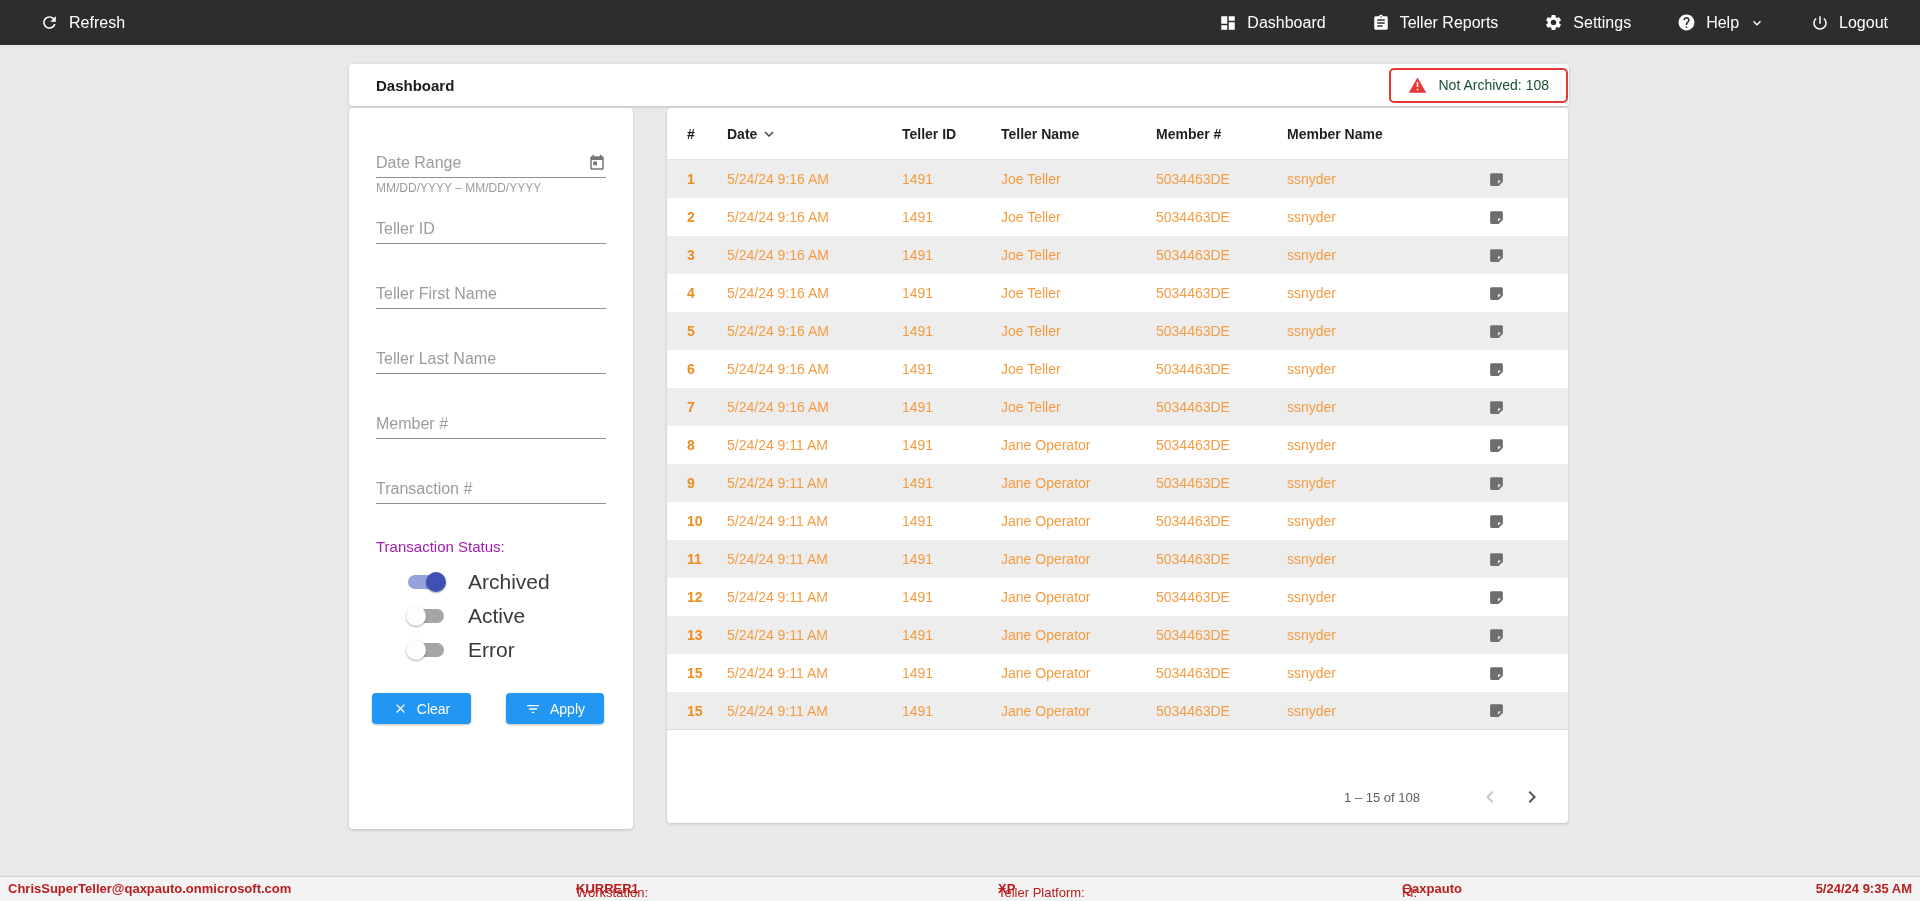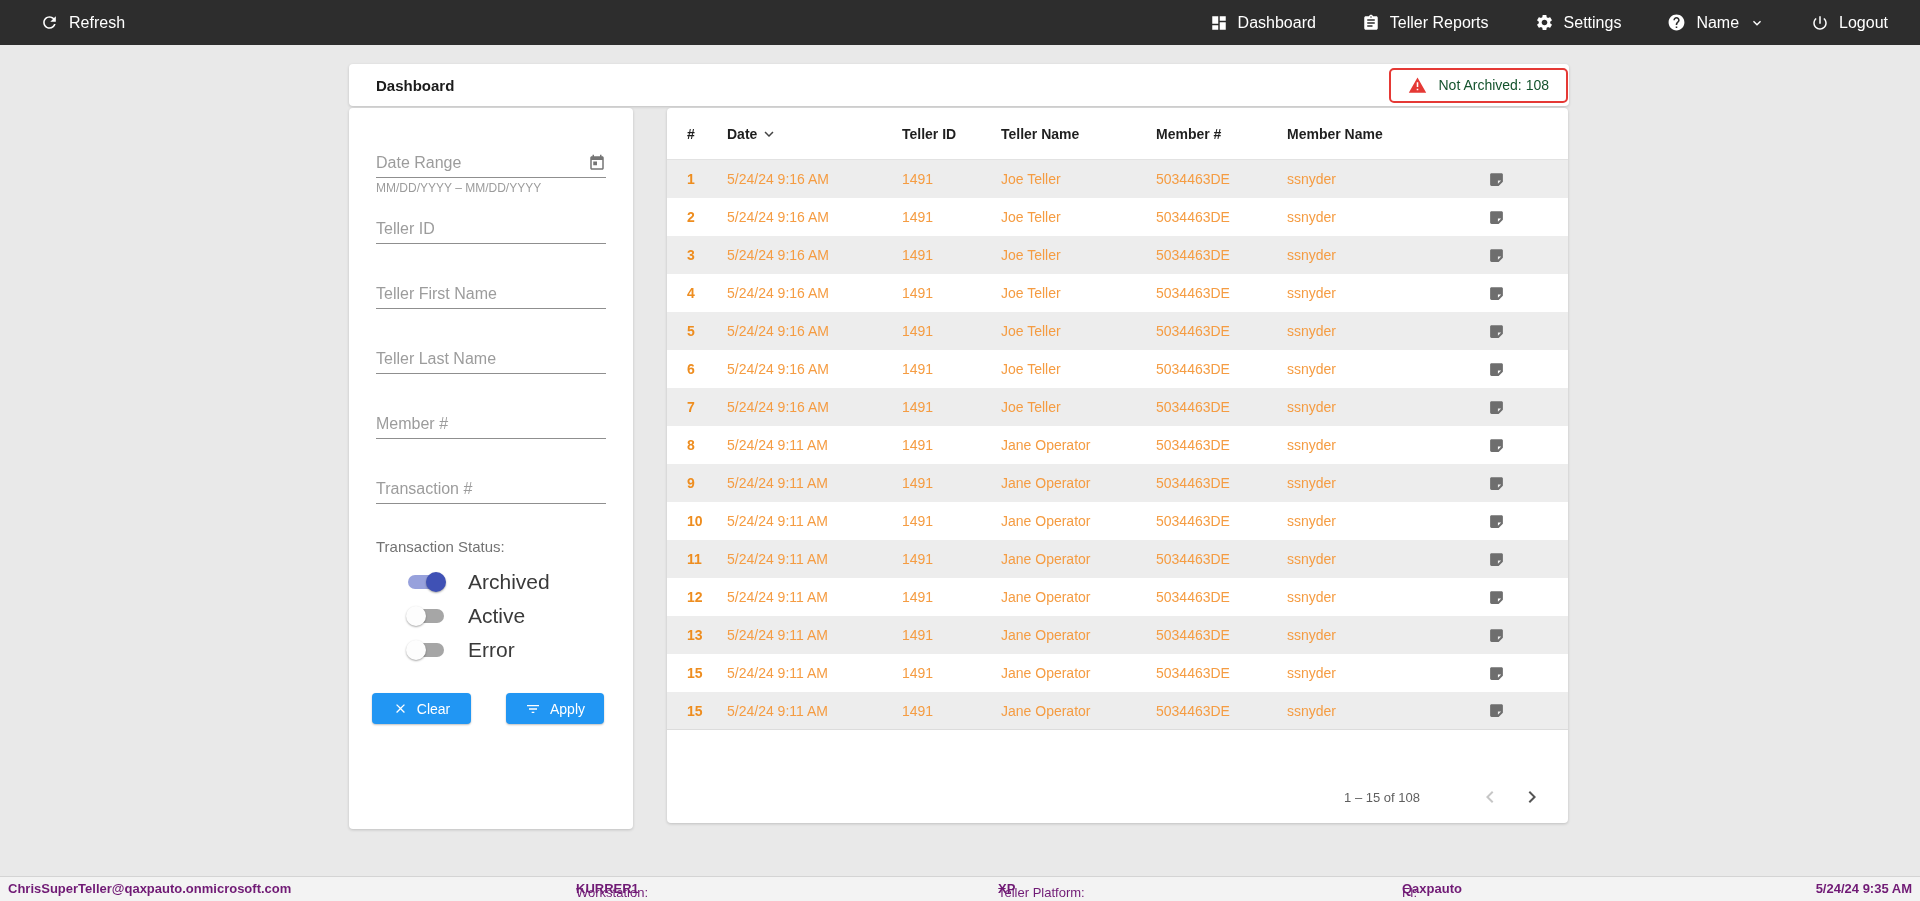--- a/index.html
+++ b/index.html
@@ -44,21 +44,21 @@
   
   .filter-card { left:349px; top:108px; width:284px; height:721px; }
   .field { position:absolute; left:27px; width:230px; height:30px; border-bottom:1px solid #8f8f8f; }
   .field input {
     width:100%; height:100%; border:none; outline:none; background:transparent;
     font-family:"Liberation Sans", sans-serif; font-size:16px; color:#444;
   }
   .field input::placeholder { color:#9c9c9c; opacity:1; }
   .cal-btn { position:absolute; right:0; top:6px; background:none; border:none; cursor:pointer; padding:0; }
   .helper { position:absolute; left:27px; top:73px; font-size:12px; color:#9c9c9c; }
-  .status-label { position:absolute; left:27px; top:429px; font-size:15px; color:#737373; line-height:20px; }
+  .status-label { position:absolute; left:27px; top:429px; font-size:15px; color:#a21caf; line-height:20px; }
   .toggle-row { position:absolute; left:59px; height:24px; display:flex; align-items:center; cursor:pointer; }
   .toggle-label { margin-left:24px; font-size:21px; color:#3a3a3a; }
   .switch { position:relative; width:36px; height:14px; border-radius:7px; flex:0 0 36px; }
   .switch .thumb { position:absolute; top:-3px; width:20px; height:20px; border-radius:50%; box-shadow:0 1px 2px rgba(0,0,0,.35); }
   .switch.on  { background:#97a1dc; }
   .switch.on  .thumb { right:-2px; background:#3f51b5; }
   .switch.off { background:#a6a6a6; }
   .switch.off .thumb { left:-2px; background:#fdfdfd; }
   .btn {
     position:absolute; display:flex; align-items:center; justify-content:center; gap:9px;
@@ -87,21 +87,21 @@
     position:absolute; right:24px; bottom:14px; height:24px;
     display:flex; align-items:center; font-size:13px; color:#5f5f5f;
   }
   .pagination .range { margin-right:40px; }
   .page-btn { background:none; border:none; padding:0; cursor:pointer; margin-left:18px; }
   .page-btn.disabled { cursor:default; }
 
   
   .footer {
     position:absolute; left:0; top:876px; width:1920px; height:25px;
-    background:#f3f3f3; border-top:1px solid #d4d4d4; font-size:13px; color:#701a75;
+    background:#f3f3f3; border-top:1px solid #d4d4d4; font-size:13px; color:#b91c1c;
   }
   .footer span { position:absolute; top:4px; white-space:nowrap; }
   .f-email { left:8px; font-weight:700; }
   .f-workstation { left:576px; }
   .f-platform { left:998px; }
   .f-fi { left:1402px; }
   .f-date { right:8px; font-weight:700; }
   .footer b { font-weight:700; }
 </style>
 </head>
@@ -140,21 +140,21 @@
         </svg>
     </span>
     <span>Settings</span>
   </div>
   <div class="nav-item right-item">
     <span>
       <svg width="19" height="19" viewBox="0 0 24 24" fill="#fff">
           <path d="M12 2C6.48 2 2 6.48 2 12s4.48 10 10 10 10-4.48 10-10S17.52 2 12 2zm1 17h-2v-2h2v2zm2.07-7.75l-.9.92C13.45 12.9 13 13.5 13 15h-2v-.5c0-1.1.45-2.1 1.17-2.83l1.24-1.26c.37-.36.59-.86.59-1.41 0-1.1-.9-2-2-2s-2 .9-2 2H8c0-2.21 1.79-4 4-4s4 1.79 4 4c0 .88-.36 1.68-.93 2.25z"></path>
         </svg>
     </span>
-    <span>Name</span>
+    <span>Help</span>
     <span>
       <svg width="16" height="16" viewBox="0 0 24 24" fill="#fff">
           <path d="M7.41 8.59 12 13.17l4.59-4.58L18 10l-6 6-6-6z"></path>
         </svg>
     </span>
   </div>
   <div class="nav-item right-item">
     <span>
       <svg width="18" height="18" viewBox="0 0 24 24" fill="#fff">
           <path d="M13 3h-2v10h2V3zm4.83 2.17-1.42 1.42C17.99 7.86 19 9.81 19 12c0 3.87-3.13 7-7 7s-7-3.13-7-7c0-2.19 1.01-4.14 2.58-5.42L6.17 5.17C4.23 6.82 3 9.26 3 12c0 4.97 4.03 9 9 9s9-4.03 9-9c0-2.74-1.23-5.18-3.17-6.83z"></path>

